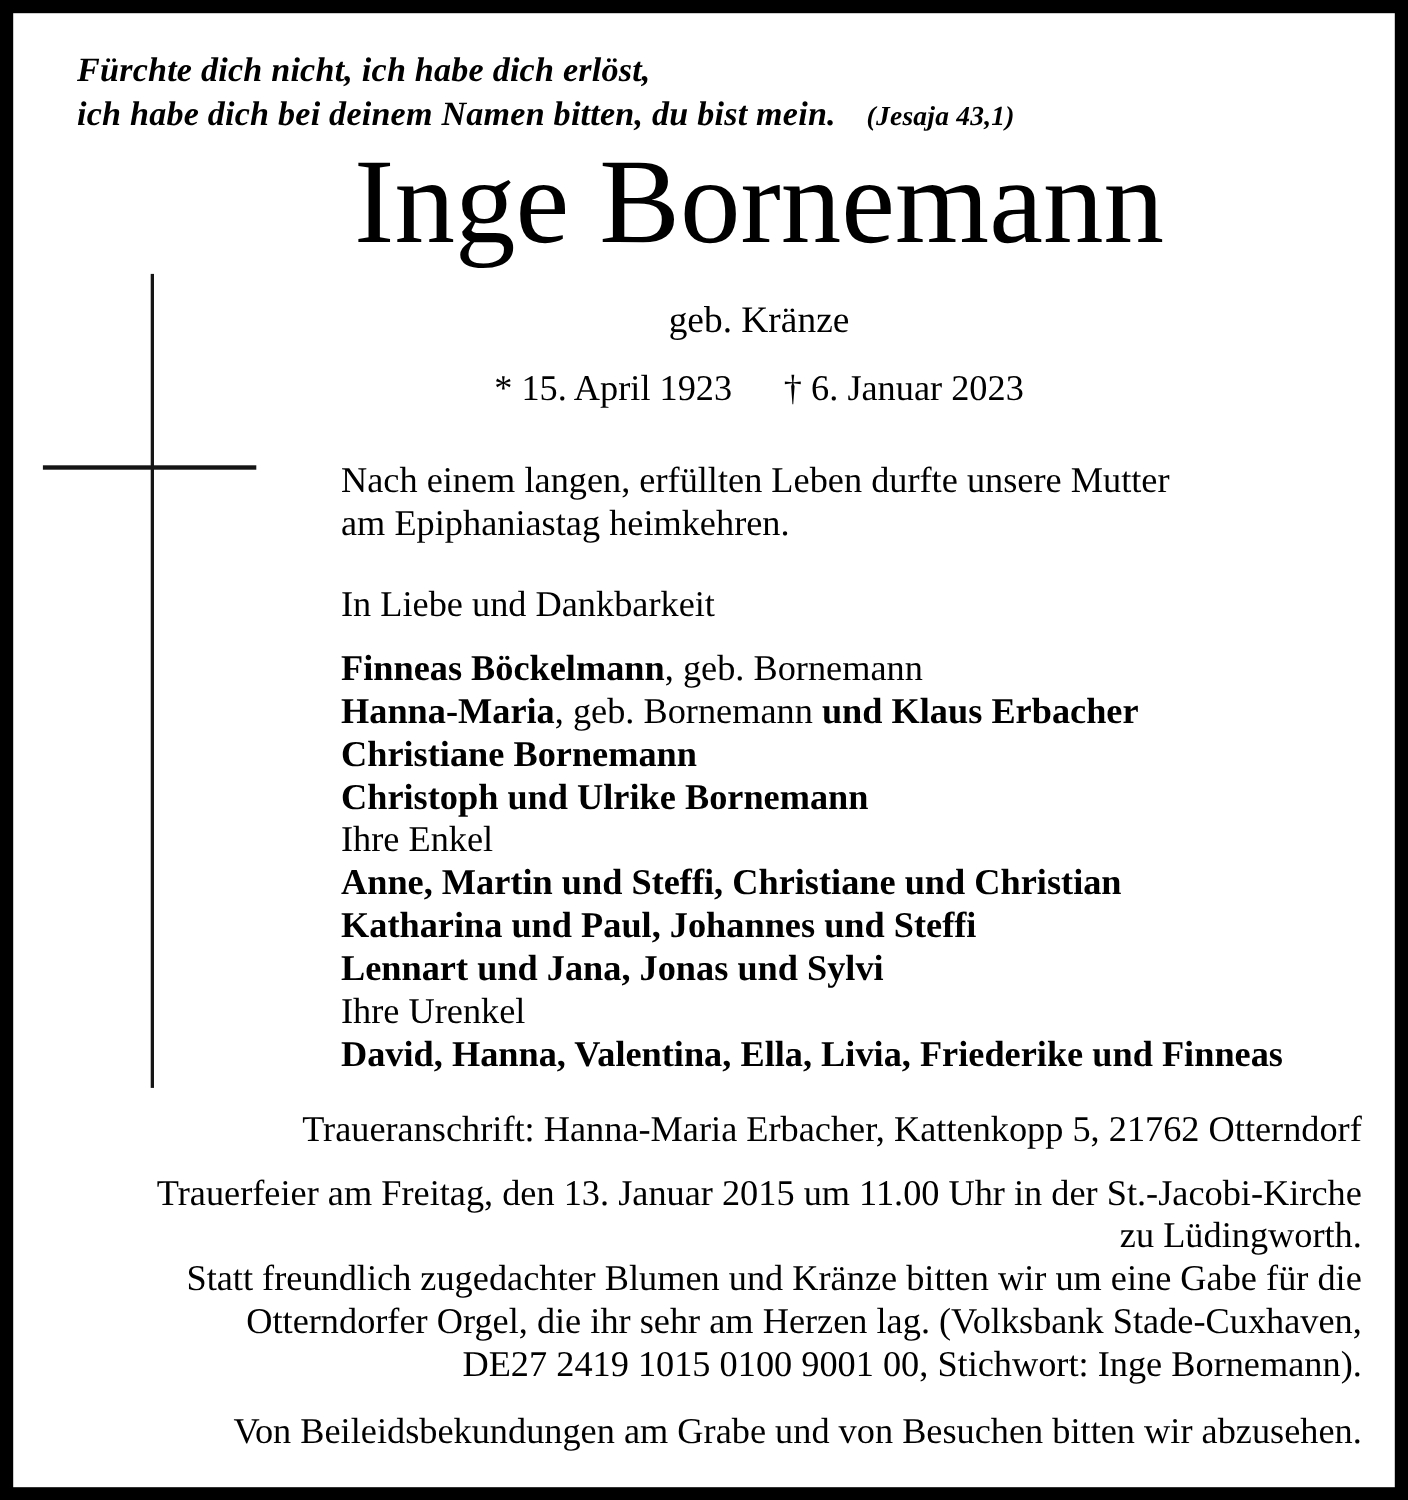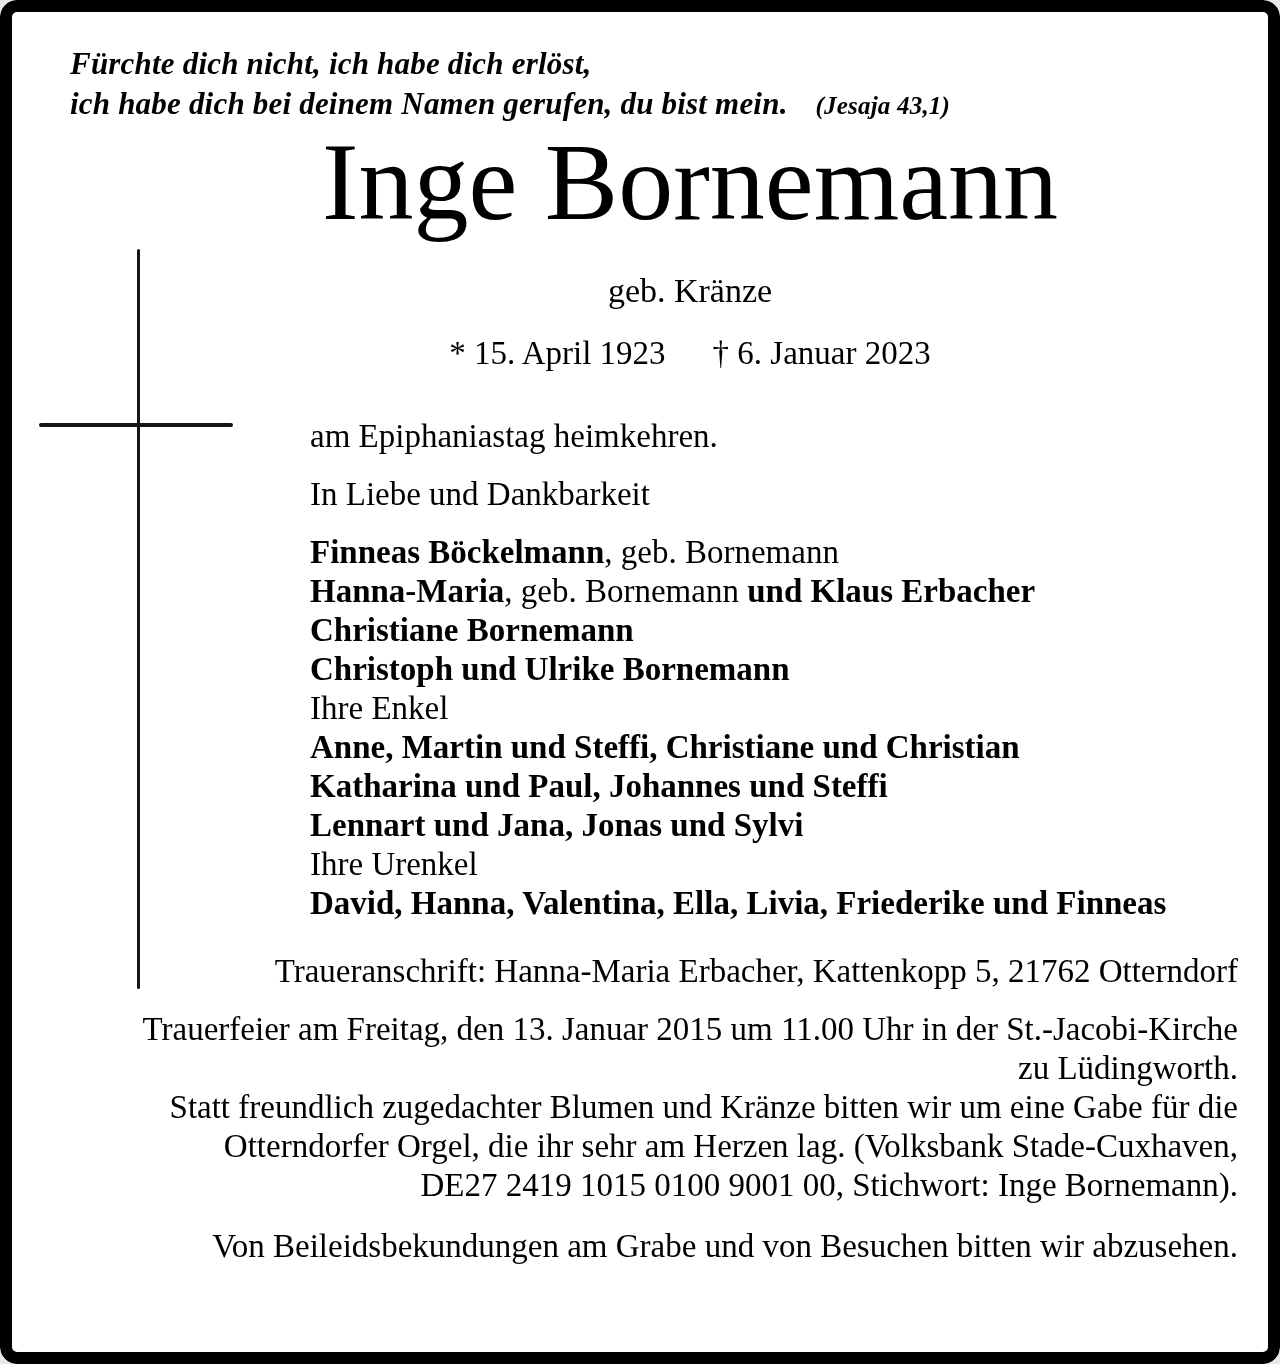--- a/index.html
+++ b/index.html
@@ -1,16 +1,16 @@
 <!DOCTYPE html>
 <html><head>
 <meta charset="utf-8">
 <style>
   html, body { margin: 0; padding: 0; background: #e8e8e8; }
-  * { box-sizing: border-box; border-radius: 17px; }
+  * { box-sizing: border-box; }
 
   .page {
     position: relative;
     width: 1280px;
     height: 1364px;
     background: #ffffff;
     border: 12px solid #000000;
     font-family: "Liberation Serif", "DejaVu Serif", serif;
     color: #000000;
     overflow: hidden;
@@ -70,21 +70,21 @@
     white-space: nowrap;
   }
   .dates .death-date { margin-left: 47px; }
 
   .body-col {
     margin-left: 298px;
     font-size: 33px;
     line-height: 39px;
   }
   .intro { margin-top: 44px; }
-  .tribute { margin-top: 19px; }
+  .tribute { margin-top: 35px; }
   .family { margin-top: 19px; }
   .fam-line .b { font-weight: bold; }
 
   .footer-col {
     margin-left: 56px;
     margin-right: 30px;
     font-size: 33px;
     line-height: 39px;
     text-align: right;
   }
@@ -98,33 +98,34 @@
 <body>
 
 <div class="page">
   <div class="inner">
 
     <div class="cross-v"></div>
     <div class="cross-h"></div>
 
     <div class="quote">
       <div class="line">Fürchte dich nicht, ich habe dich erlöst,</div>
-      <div><span>ich habe dich bei deinem Namen gerufen, du bist mein.</span><span class="citation">(Jesaja 43,1)</span></div>
+      <div><span>ich habe dich bei deinem Namen bitten, du bist mein.</span><span class="citation">(Jesaja 43,1)</span></div>
     </div>
 
     <div class="center-col">
       <div class="deceased-name">Inge Bornemann</div>
       <div class="maiden-name">geb. Kränze</div>
       <div class="dates">
         <span class="birth-date">* 15. April 1923</span><span class="death-date">† 6. Januar 2023</span>
       </div>
     </div>
 
     <div class="body-col">
       <div class="intro">
+        <div class="line">Nach einem langen, erfüllten Leben durfte unsere Mutter</div>
         <div class="line">am Epiphaniastag heimkehren.</div>
       </div>
 
       <div class="tribute">In Liebe und Dankbarkeit</div>
 
       <div class="family">
         <div class="fam-line line"><span class="b">Finneas Böckelmann</span><span>, geb. Bornemann</span></div>
         <div class="fam-line line"><span class="b">Hanna-Maria</span><span>, geb. Bornemann </span><span class="b">und Klaus Erbacher</span></div>
         <div class="fam-line line"><span class="b">Christiane Bornemann</span></div>
         <div class="fam-line line"><span class="b">Christoph und Ulrike Bornemann</span></div>

